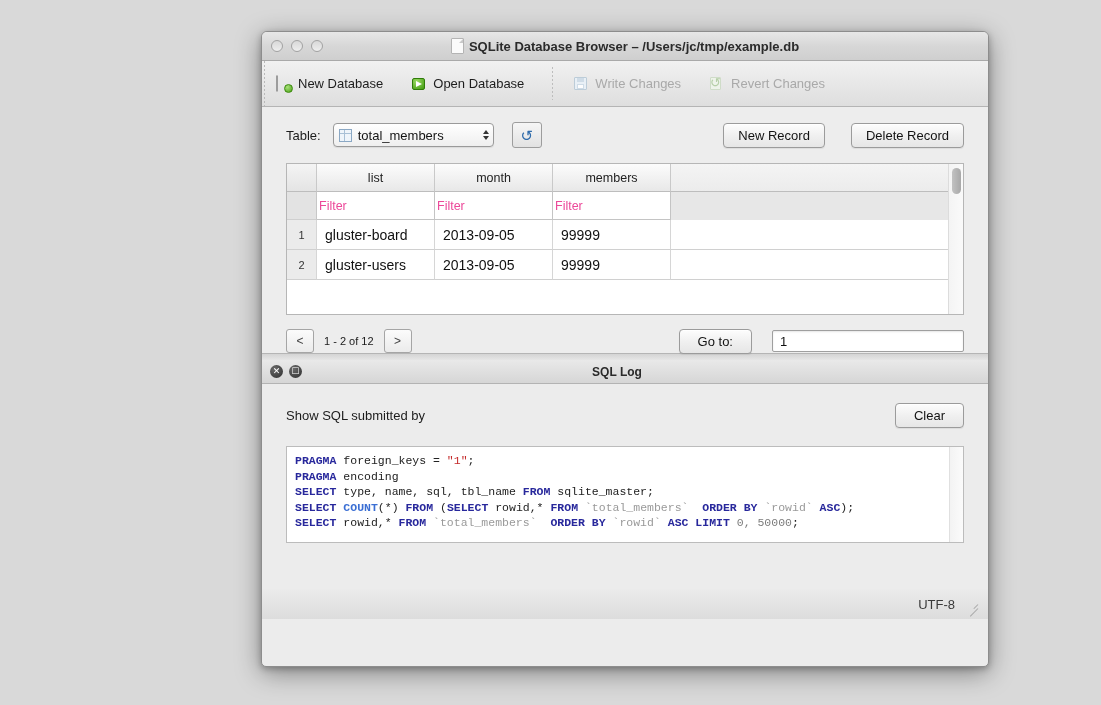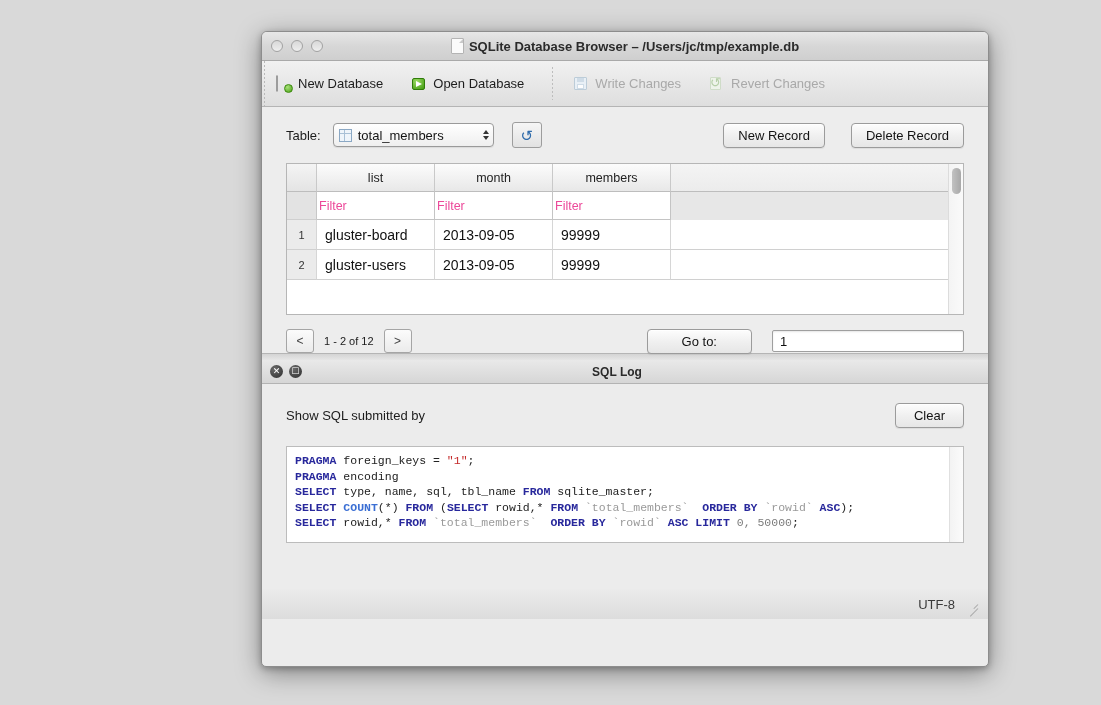--- a/index.html
+++ b/index.html
@@ -647,21 +647,21 @@
 
     <div class="pagerow">
       <div class="pg-btn">
         <span>&lt;</span>
       </div>
       <span class="pg-text">1 - 2 of 12</span>
       <div class="pg-btn">
         <span>&gt;</span>
       </div>
       <div class="spacer"></div>
-      <div class="btn" style="padding:0 34px">
+      <div class="btn" style="padding:0 18px">
         <span>Go to:</span>
       </div>
       <div class="goto-field">
         <span>1</span>
       </div>
     </div>
 
   </div>
 
   <div class="dock-sep"></div>

